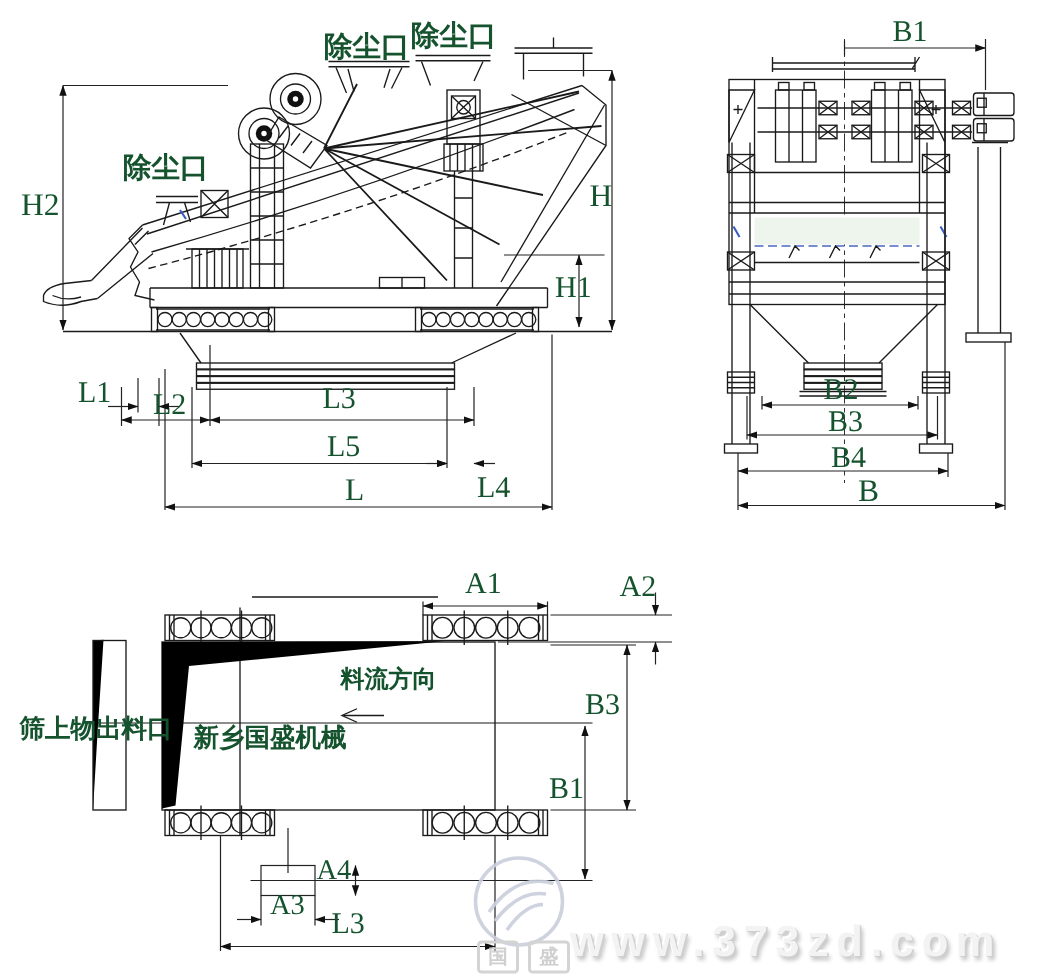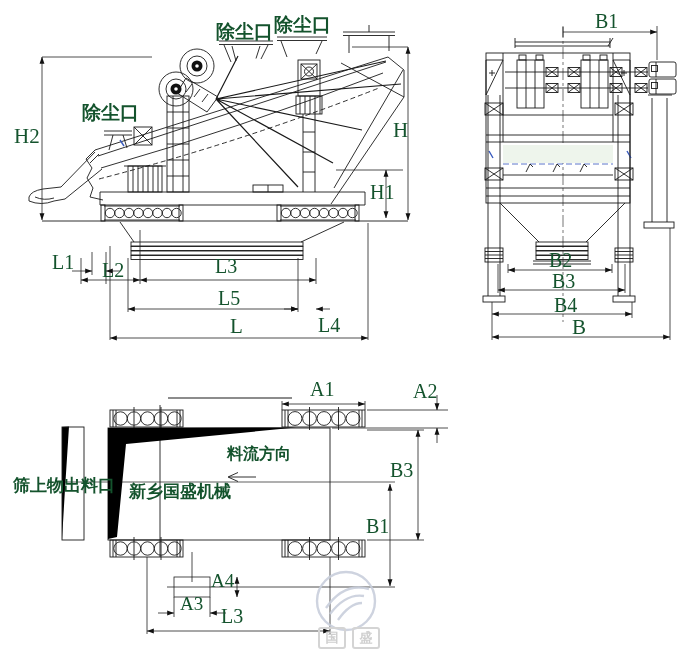--- a/index.html
+++ b/index.html
@@ -397,16 +397,17 @@
 <div class="lbl dim" style="left:413px;top:381px;">A2</div>
 <div class="lbl cn-sm" style="left:227px;top:446px;font-size:16px;">料流方向</div>
 <div class="lbl cn-sm" style="left:2px;top:477px;margin-left:11px;">筛上物出料口</div>
 <div class="lbl cn-sm" style="left:129px;top:483px;">新乡国盛机械</div>
 <div class="lbl dim" style="left:390px;top:460px;">B3</div>
 <div class="lbl dim" style="left:366px;top:516px;">B1</div>
 <div class="lbl dim" style="left:211px;top:571px;font-size:19px;">A4</div>
 <div class="lbl dim" style="left:180px;top:594px;font-size:19px;">A3</div>
 <div class="lbl dim" style="left:221px;top:606px;">L3</div>
 
+<div class="wm wm-site" style="left:380px;top:612px;">www.373zd.com</div>
 <div class="seal" style="left:318px;top:627px;">国</div>
 <div class="seal" style="left:352px;top:627px;">盛</div>
 
 </div>
 
 </body></html>

